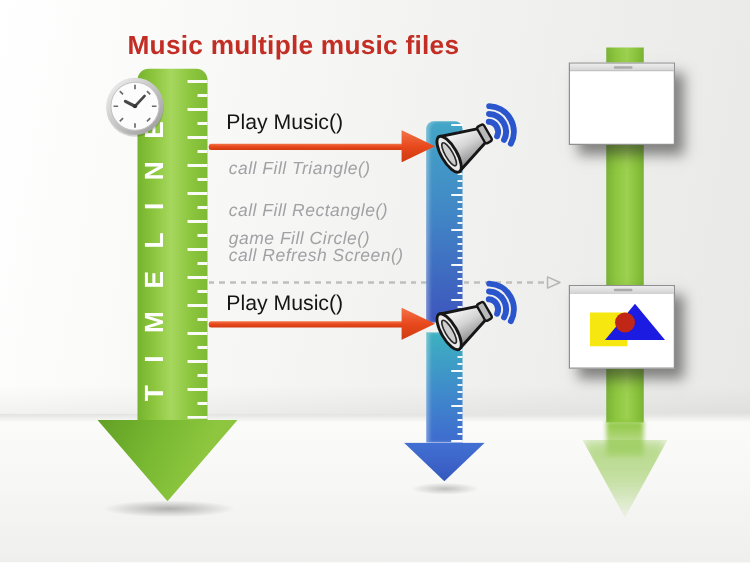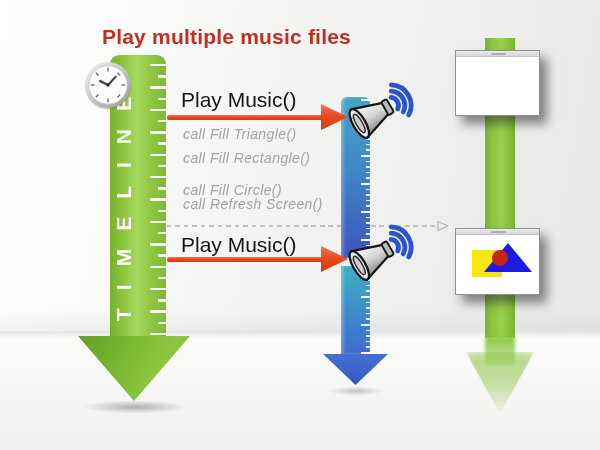--- a/index.html
+++ b/index.html
@@ -76,37 +76,37 @@
   
   .oshaft{position:absolute;left:167px;width:156px;height:5.5px;z-index:3;border-radius:2px;
     background:linear-gradient(180deg,#f4744a,#e8491d 45%,#d13a10);}
   .ohead{position:absolute;left:321px;width:27px;height:26px;z-index:3;
     background:linear-gradient(180deg,#f4744a,#e8491d 50%,#cf3a10);
     clip-path:polygon(0 0,100% 50%,0 100%);}
   .oshaft1{top:114.5px;} .ohead1{top:104px;}
   .oshaft2{top:256.5px;} .ohead2{top:246px;}
 
   
-  .pm{position:absolute;left:181px;color:#151515;font-size:21px;z-index:3;text-align:right;}
+  .pm{position:absolute;left:181px;color:#151515;font-size:17px;z-index:3;text-align:right;}
   .pm1{top:88px;} .pm2{top:233px;}
   .callline{position:absolute;left:183px;font-size:14px;font-style:italic;color:#a2a2a6;z-index:3;letter-spacing:0.4px;}
-  .cl0{top:126px;} .cl1{top:150px;font-style:italic;} .cl2{top:182px;} .cl3{top:196px;}
+  .cl0{top:126px;} .cl1{top:160px;font-style:italic;} .cl2{top:182px;} .cl3{top:196px;}
 
   .speaker{position:absolute;width:80px;height:64px;z-index:4;}
   .sp1{left:341px;top:80px;}
   .sp2{left:341px;top:222px;}
 </style>
 </head>
 <body>
 
 <div class="stage">
   <div class="wallshadow"></div>
   <div class="floor"></div>
 
-  <div class="title">Play multiple music files</div>
+  <div class="title">Music multiple music files</div>
 
   <div class="gbar"></div>
   <div class="gbar-fade"></div>
   <div class="gbar-head"></div>
 
   <div class="winbox box1">
     <div class="wtitle">
         <span class="wtext"></span>
       </div>
   </div>
@@ -171,21 +171,21 @@
   </svg>
 
   <div class="oshaft oshaft1"></div>
   <div class="ohead ohead1"></div>
   <div class="oshaft oshaft2"></div>
   <div class="ohead ohead2"></div>
 
   <div class="pm pm1">Play Music()</div>
   <div class="callline cl0">call Fill Triangle()</div>
   <div class="callline cl1">call Fill Rectangle()</div>
-  <div class="callline cl2">call Fill Circle()</div>
+  <div class="callline cl2">game Fill Circle()</div>
   <div class="callline cl3">call Refresh Screen()</div>
   <div class="pm pm2">Play Music()</div>
 
   <svg class="speaker sp1" viewBox="0 0 84 64">
     <defs>
       <linearGradient id="horn" x1="0" y1="0" x2="0" y2="1">
         <stop offset="0" stop-color="#ffffff"></stop>
           <stop offset="0.5" stop-color="#d4d4d4"></stop>
           <stop offset="1" stop-color="#848484"></stop>
       </linearGradient>

